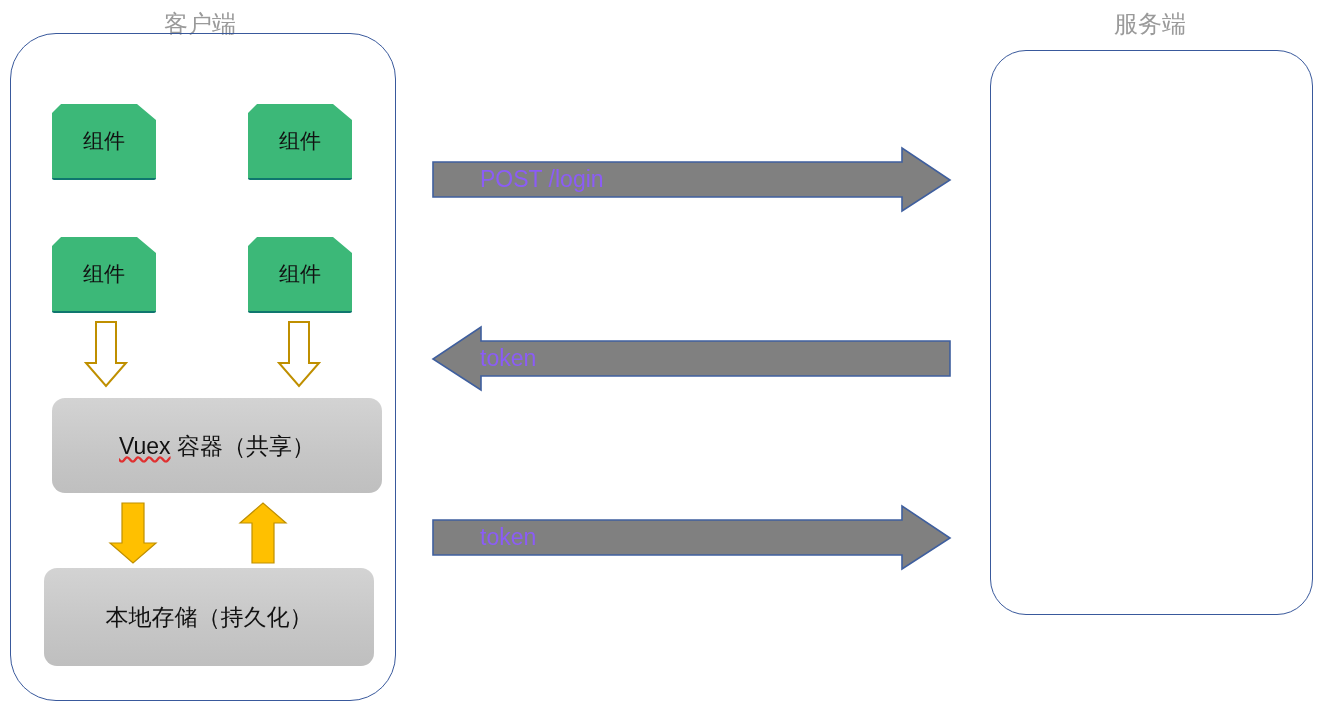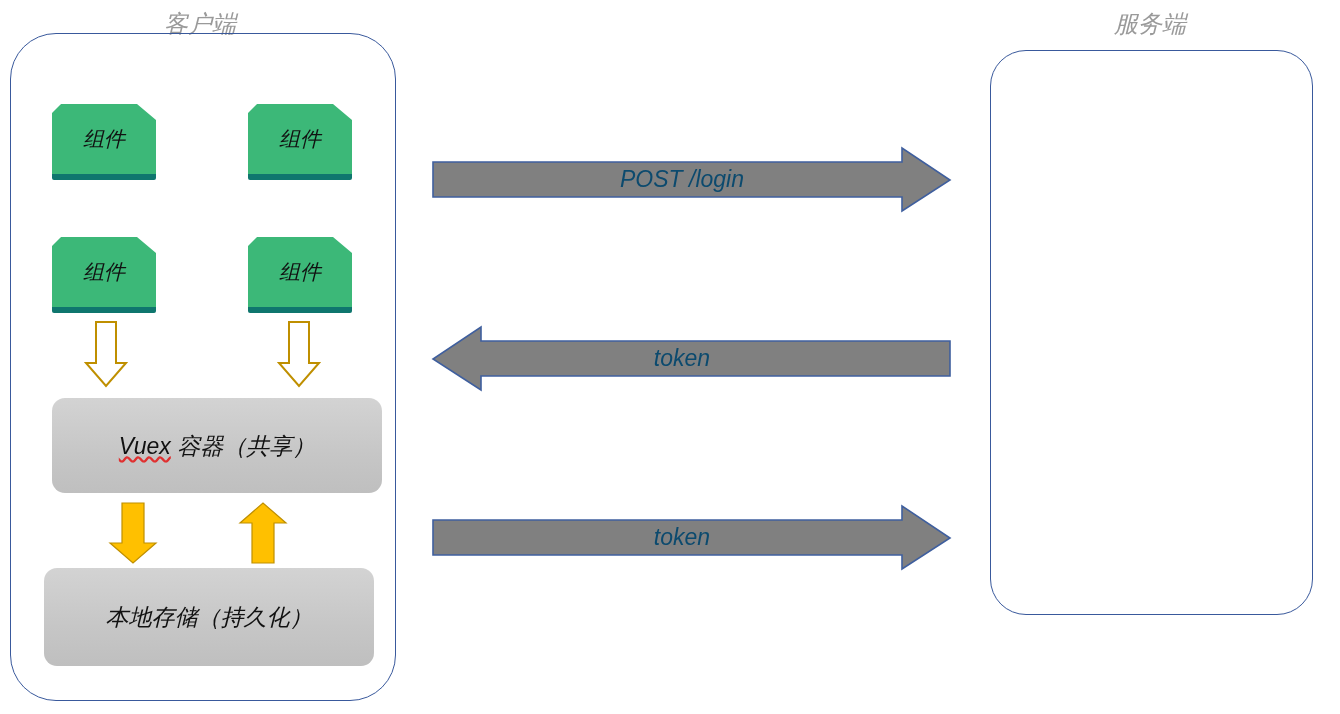--- a/index.html
+++ b/index.html
@@ -4,21 +4,21 @@
 <title>Vuex Token Flow Diagram</title>
 <style>
   html,body{margin:0;padding:0;}
   body{
     width:1340px;height:714px;
     background:#ffffff;
     font-family:"Liberation Sans","DejaVu Sans",sans-serif;
     overflow:hidden;
     position:relative;
   }
-  #canvas{position:absolute;left:0;top:0;width:1234px;height:714px;font-style:italic;}
+  #canvas{position:absolute;left:0;top:0;width:1234px;height:714px;}
 
   
   .zone-title{
     position:absolute;
     color:#9a9a9a;
     font-size:24px;
     line-height:28px;
     text-align:center;
     white-space:nowrap;
     user-select:none;
@@ -34,21 +34,21 @@
     box-sizing:border-box;
   }
   #client-box{left:10px;top:33px;width:386px;height:668px;border-radius:46px;}
   #server-box{left:990px;top:50px;width:323px;height:565px;border-radius:36px;}
 
   
   .component{
     position:absolute;
     width:104px;height:76px;
     background:#3cb878;
-    border-bottom:6px solid #0f766e;
+    border-bottom:2px solid #0f766e;
     box-sizing:border-box;
     border-top-left-radius:9px;
     border-bottom-left-radius:2px;
     border-bottom-right-radius:2px;
     display:flex;
     align-items:center;
     justify-content:center;
     color:#111111;
     font-size:21px;
     line-height:24px;
@@ -82,26 +82,26 @@
     text-decoration-skip-ink:none;
     text-underline-offset:2px;
   }
 
   
   #arrows{position:absolute;left:0;top:0;width:1340px;height:714px;pointer-events:none;}
 
   
   .flow-label{
     position:absolute;
-    color:#0c4a6e;
+    color:#8b5cf6;
     font-size:23px;
     line-height:26px;
     white-space:nowrap;
     user-select:none;
-    text-align:center;
+    text-align:left;
   }
   #label-post{left:480px;top:166px;width:404px;}
   #label-token-1{left:480px;top:345px;width:404px;}
   #label-token-2{left:480px;top:524px;width:404px;}
 </style>
 </head>
 <body>
 
 <div id="canvas">
 

